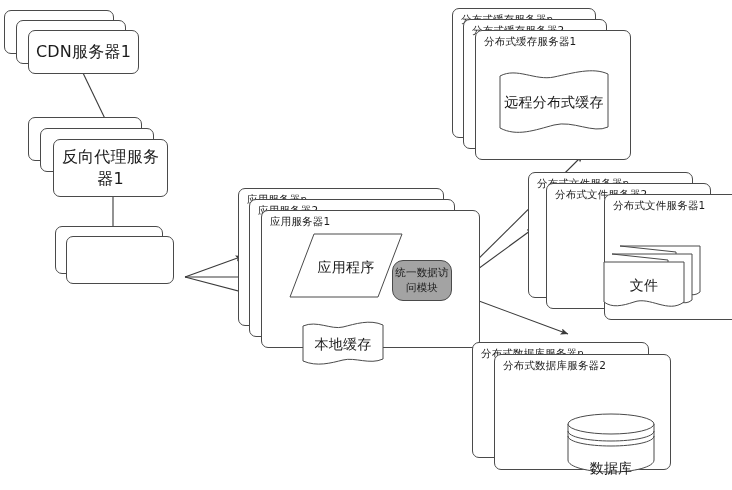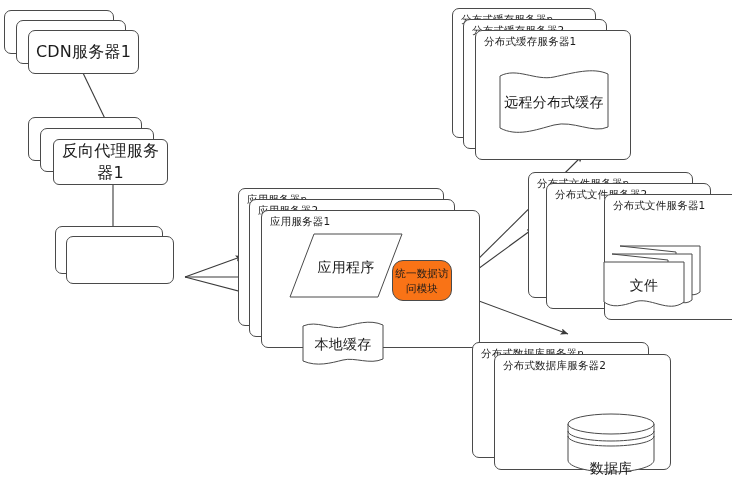--- a/index.html
+++ b/index.html
@@ -72,31 +72,32 @@
     position: absolute;
     left: 0;
     width: 100%;
     text-align: center;
     font-size: 14px;
     color: #1a1a1a;
     line-height: 1.3;
     letter-spacing: 0.2px;
   }
   .roundbox {
-    background: #f97316;
+    background: #a3a3a3;
     border: 1px solid #4a4a4a;
     border-radius: 11px;
     display: flex;
     align-items: center;
     justify-content: center;
     text-align: center;
     font-size: 10.5px;
     color: #1a1a1a;
     line-height: 1.35;
     letter-spacing: 0.2px;
+    font-family: Liberation Serif, serif;
   }
   svg { display: block; }
   .svgfill { fill: #ffffff; stroke: #4a4a4a; stroke-width: 1; }
   .svgline { fill: none; stroke: #4a4a4a; stroke-width: 1; }
   .edgeline {
     fill: none;
     stroke: #3a3a3a;
     stroke-width: 1.1;
   }
 </style>
@@ -138,21 +139,21 @@
     <div class="srvbox" style="left:0px; top:0px; width:110px; height:44px;"></div>
     <div class="srvbox" style="left:12px; top:10px; width:110px; height:44px;"></div>
     <div class="srvbox" style="left:24px; top:20px; width:111px; height:44px;">
       <div class="centerlabel">CDN服务器1</div>
     </div>
   </div>
 
   <div class="node" style="left:28px; top:117px; width:140px; height:66px;">
     <div class="srvbox" style="left:0px; top:0px; width:114px; height:44px;"></div>
     <div class="srvbox" style="left:12px; top:11px; width:114px; height:44px;"></div>
-    <div class="srvbox" style="left:25px; top:22px; width:115px; height:46px;border-radius:6px;">
+    <div class="srvbox" style="left:25px; top:22px; width:115px; height:58px;">
       <div class="centerlabel">反向代理服务器1</div>
     </div>
   </div>
 
   <div class="node" style="left:55px; top:226px; width:132px; height:70px;">
     <div class="srvbox" style="left:0px; top:0px; width:108px; height:48px;"></div>
     <div class="srvbox" style="left:11px; top:10px; width:108px; height:48px;"></div>
   </div>
 
   <div class="node" style="left:238px; top:188px; width:242px; height:160px;">

